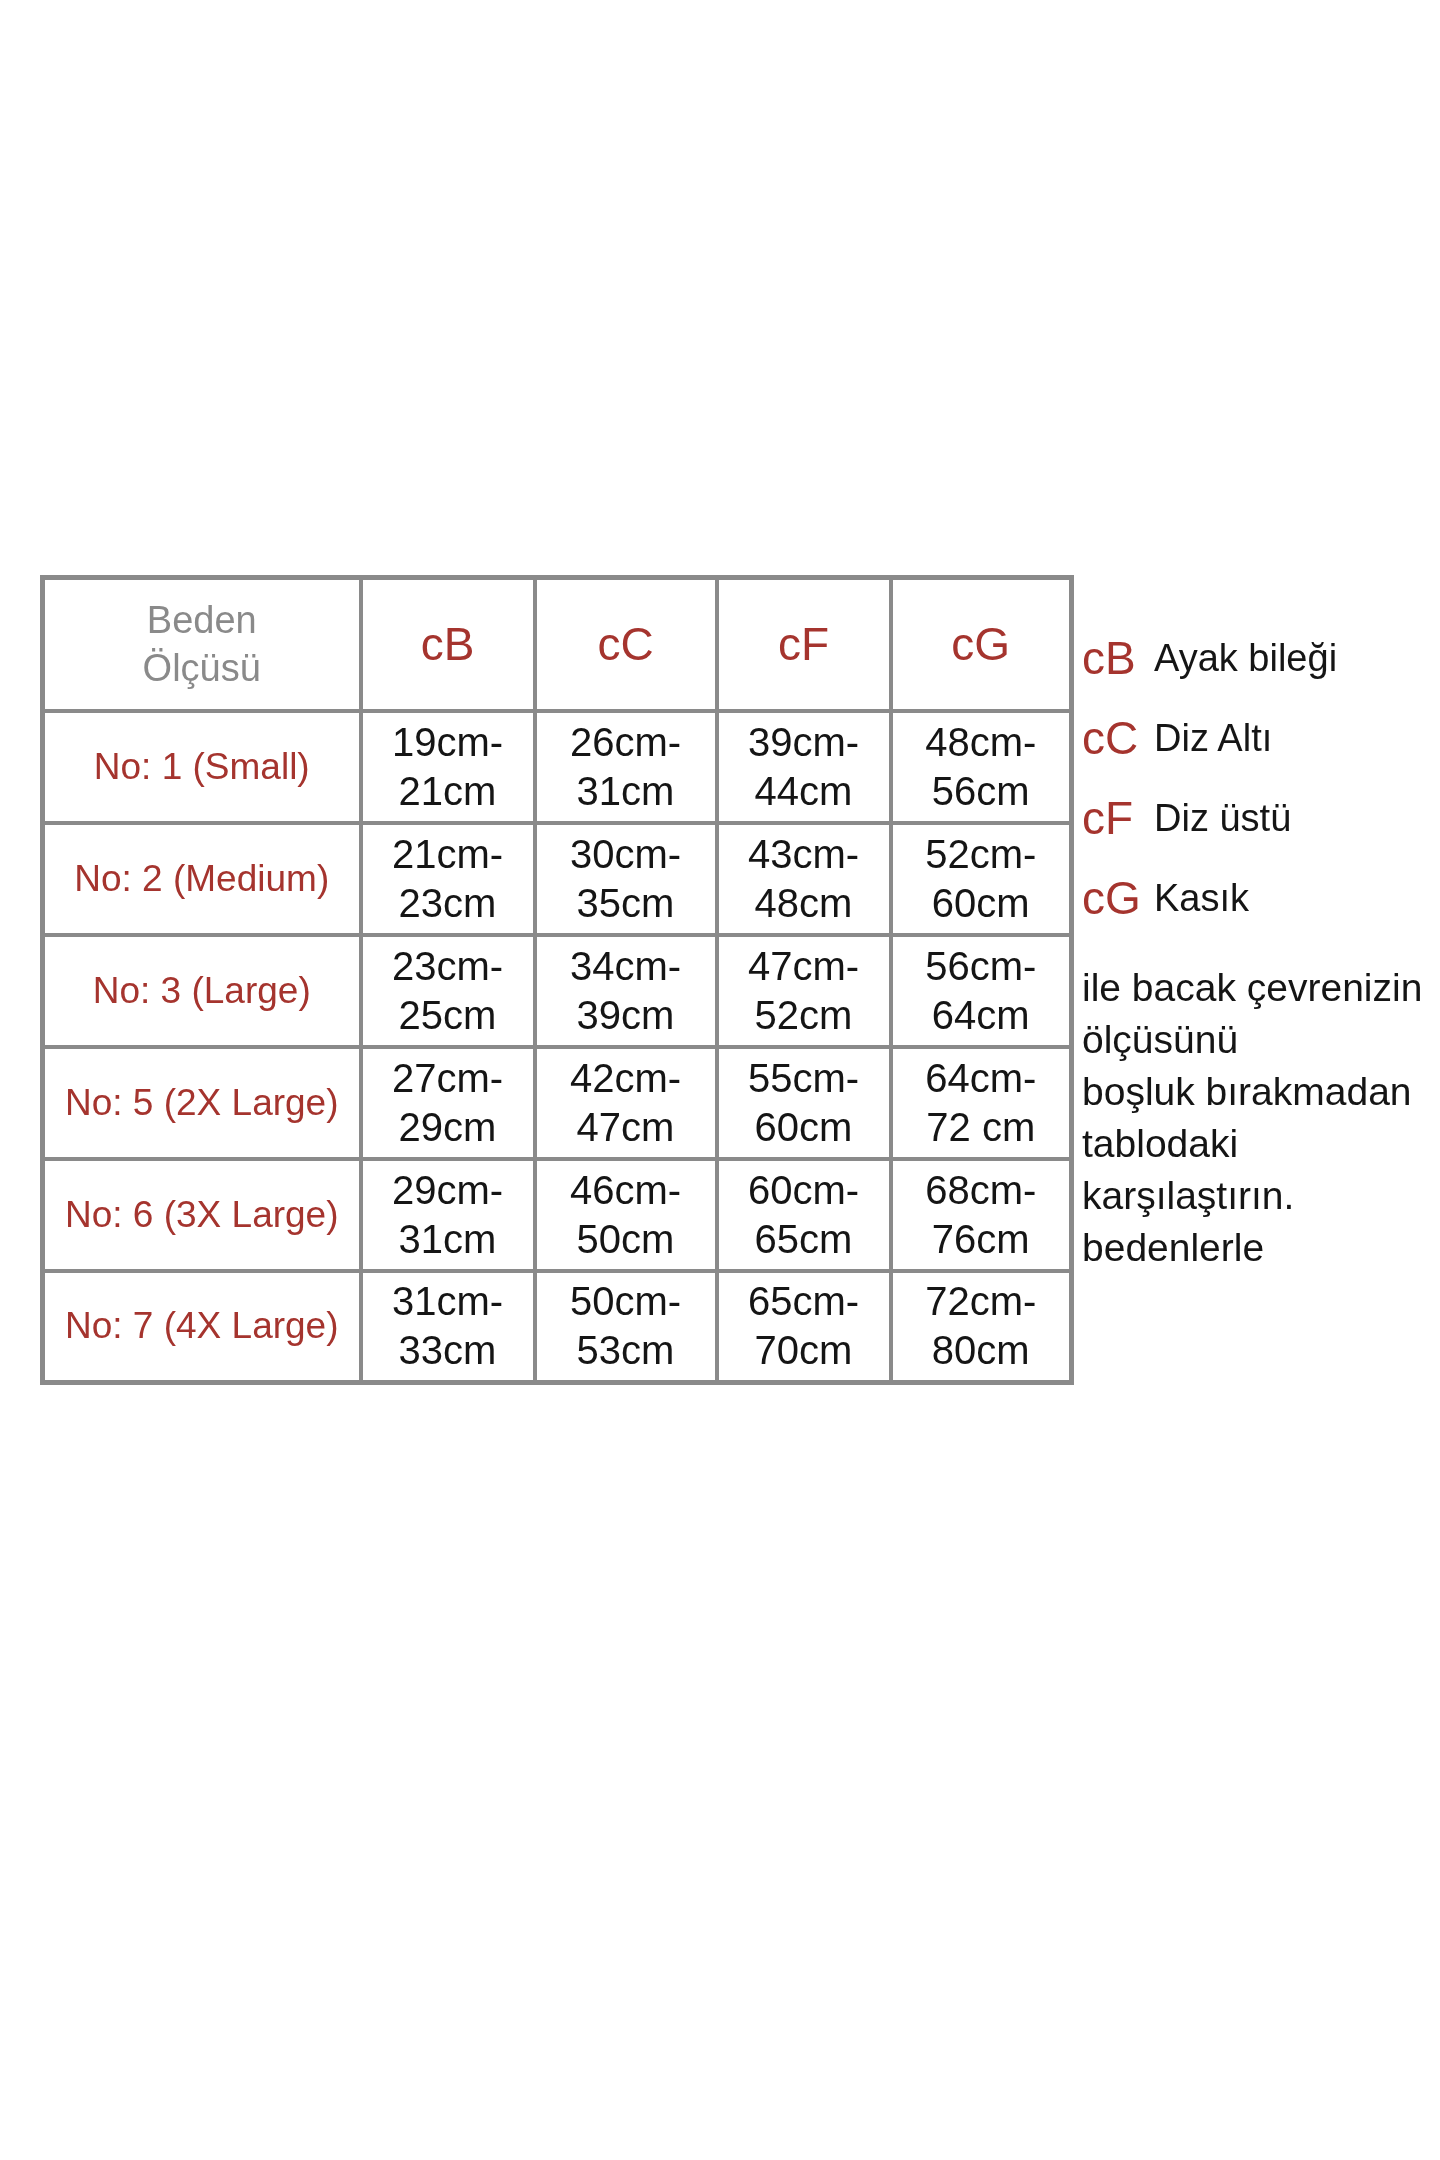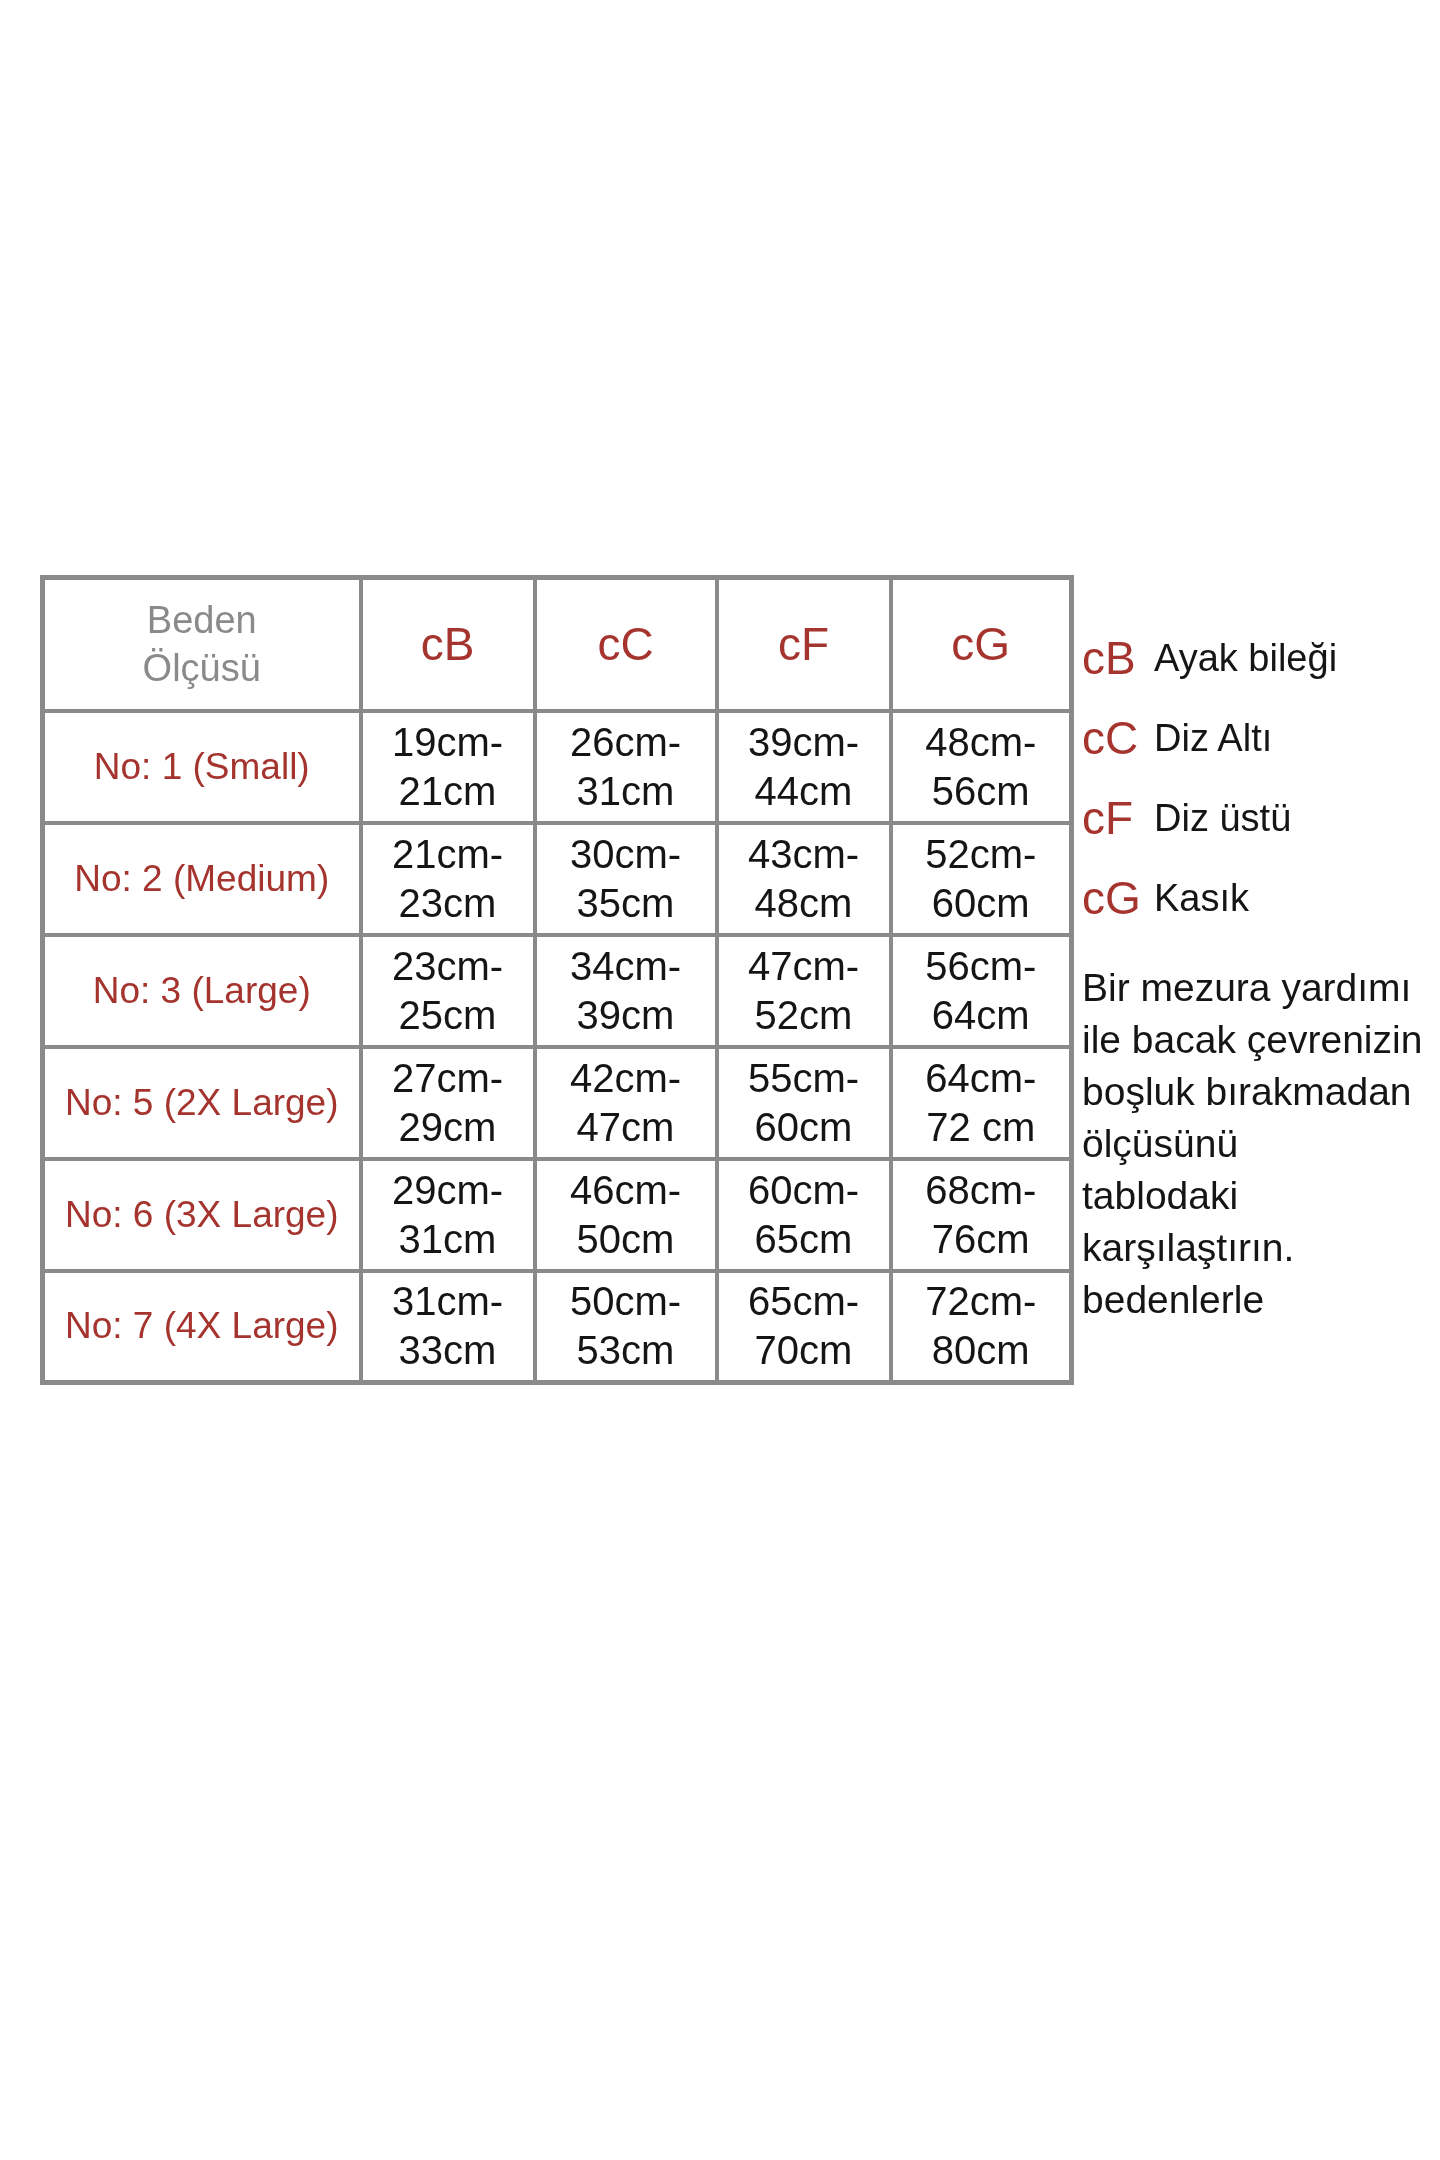--- a/index.html
+++ b/index.html
@@ -242,21 +242,20 @@
       <span class="legend-code">cF</span>
       <span class="legend-label">Diz üstü</span>
     </div>
     <div class="legend-item">
       <span class="legend-code">cG</span>
       <span class="legend-label">Kasık</span>
     </div>
   </div>
 
   <div class="note">
-    <span>Bir mezura yardımı</span>
     <span>ile bacak çevrenizin</span>
+    <span>ölçüsünü</span>
     <span>boşluk bırakmadan</span>
-    <span>ölçüsünü</span>
     <span>tablodaki</span>
     <span>karşılaştırın.</span>
     <span>bedenlerle</span>
   </div>
 </aside>
 
 </body></html>

